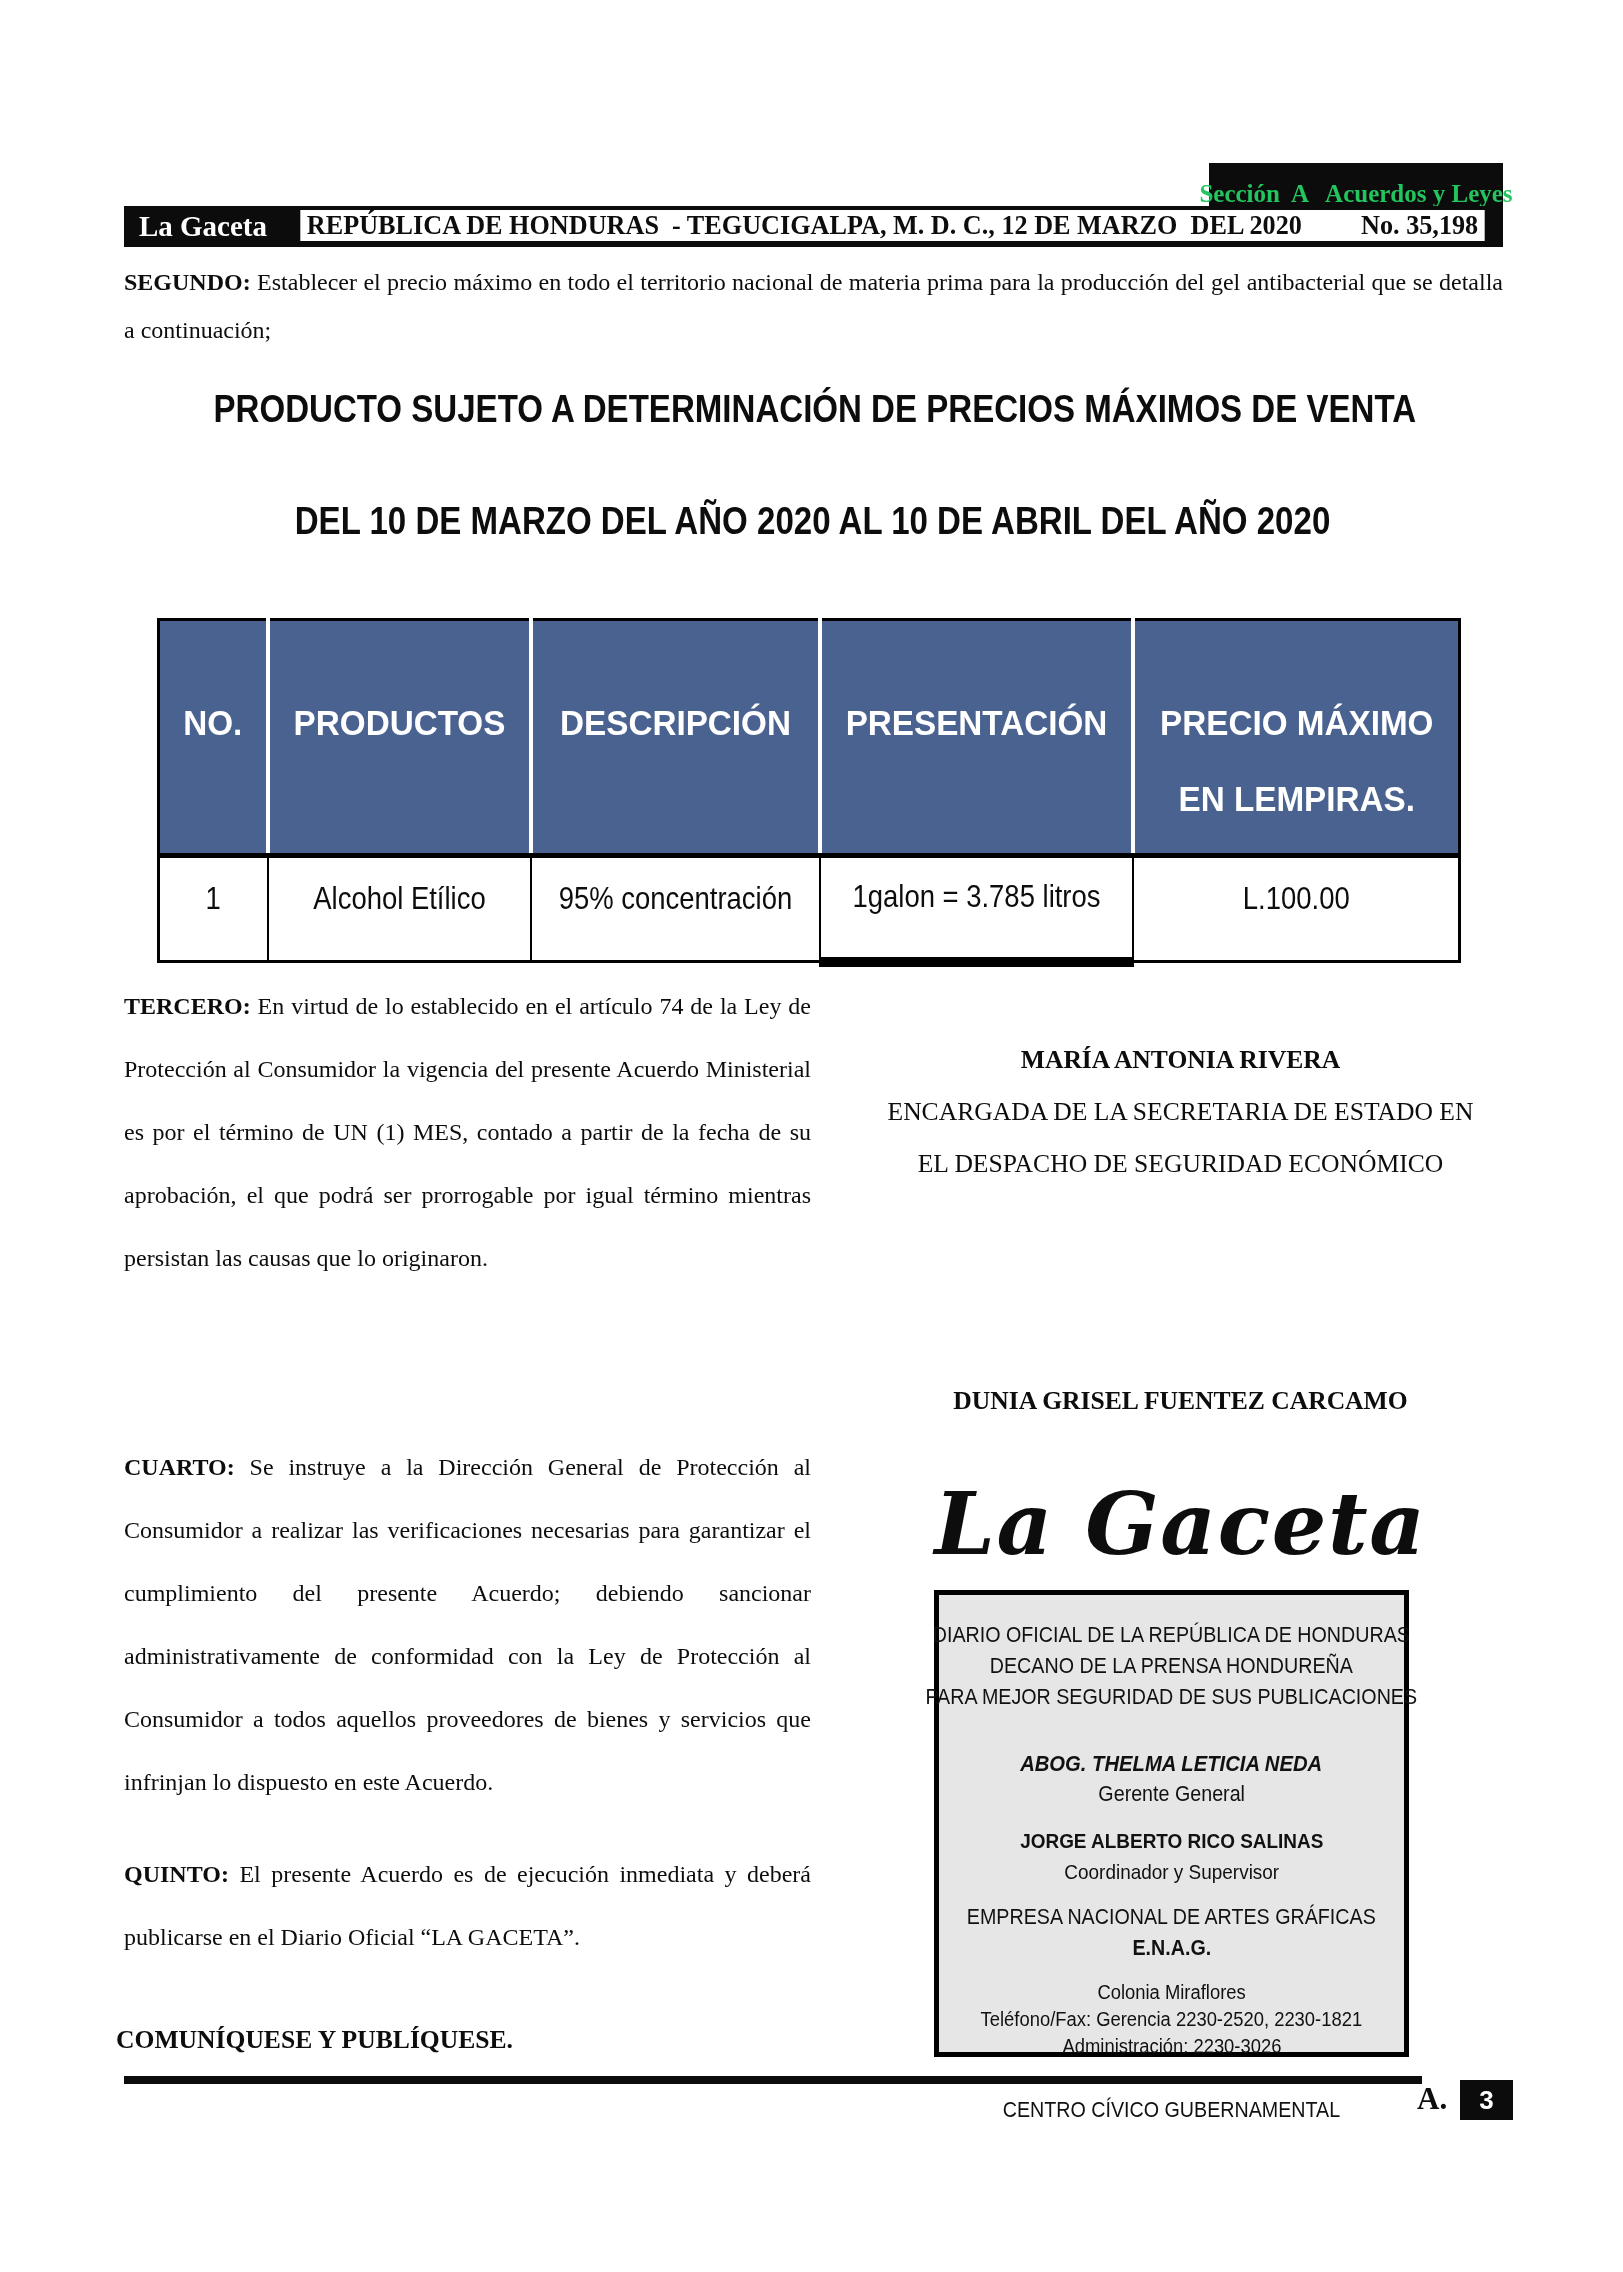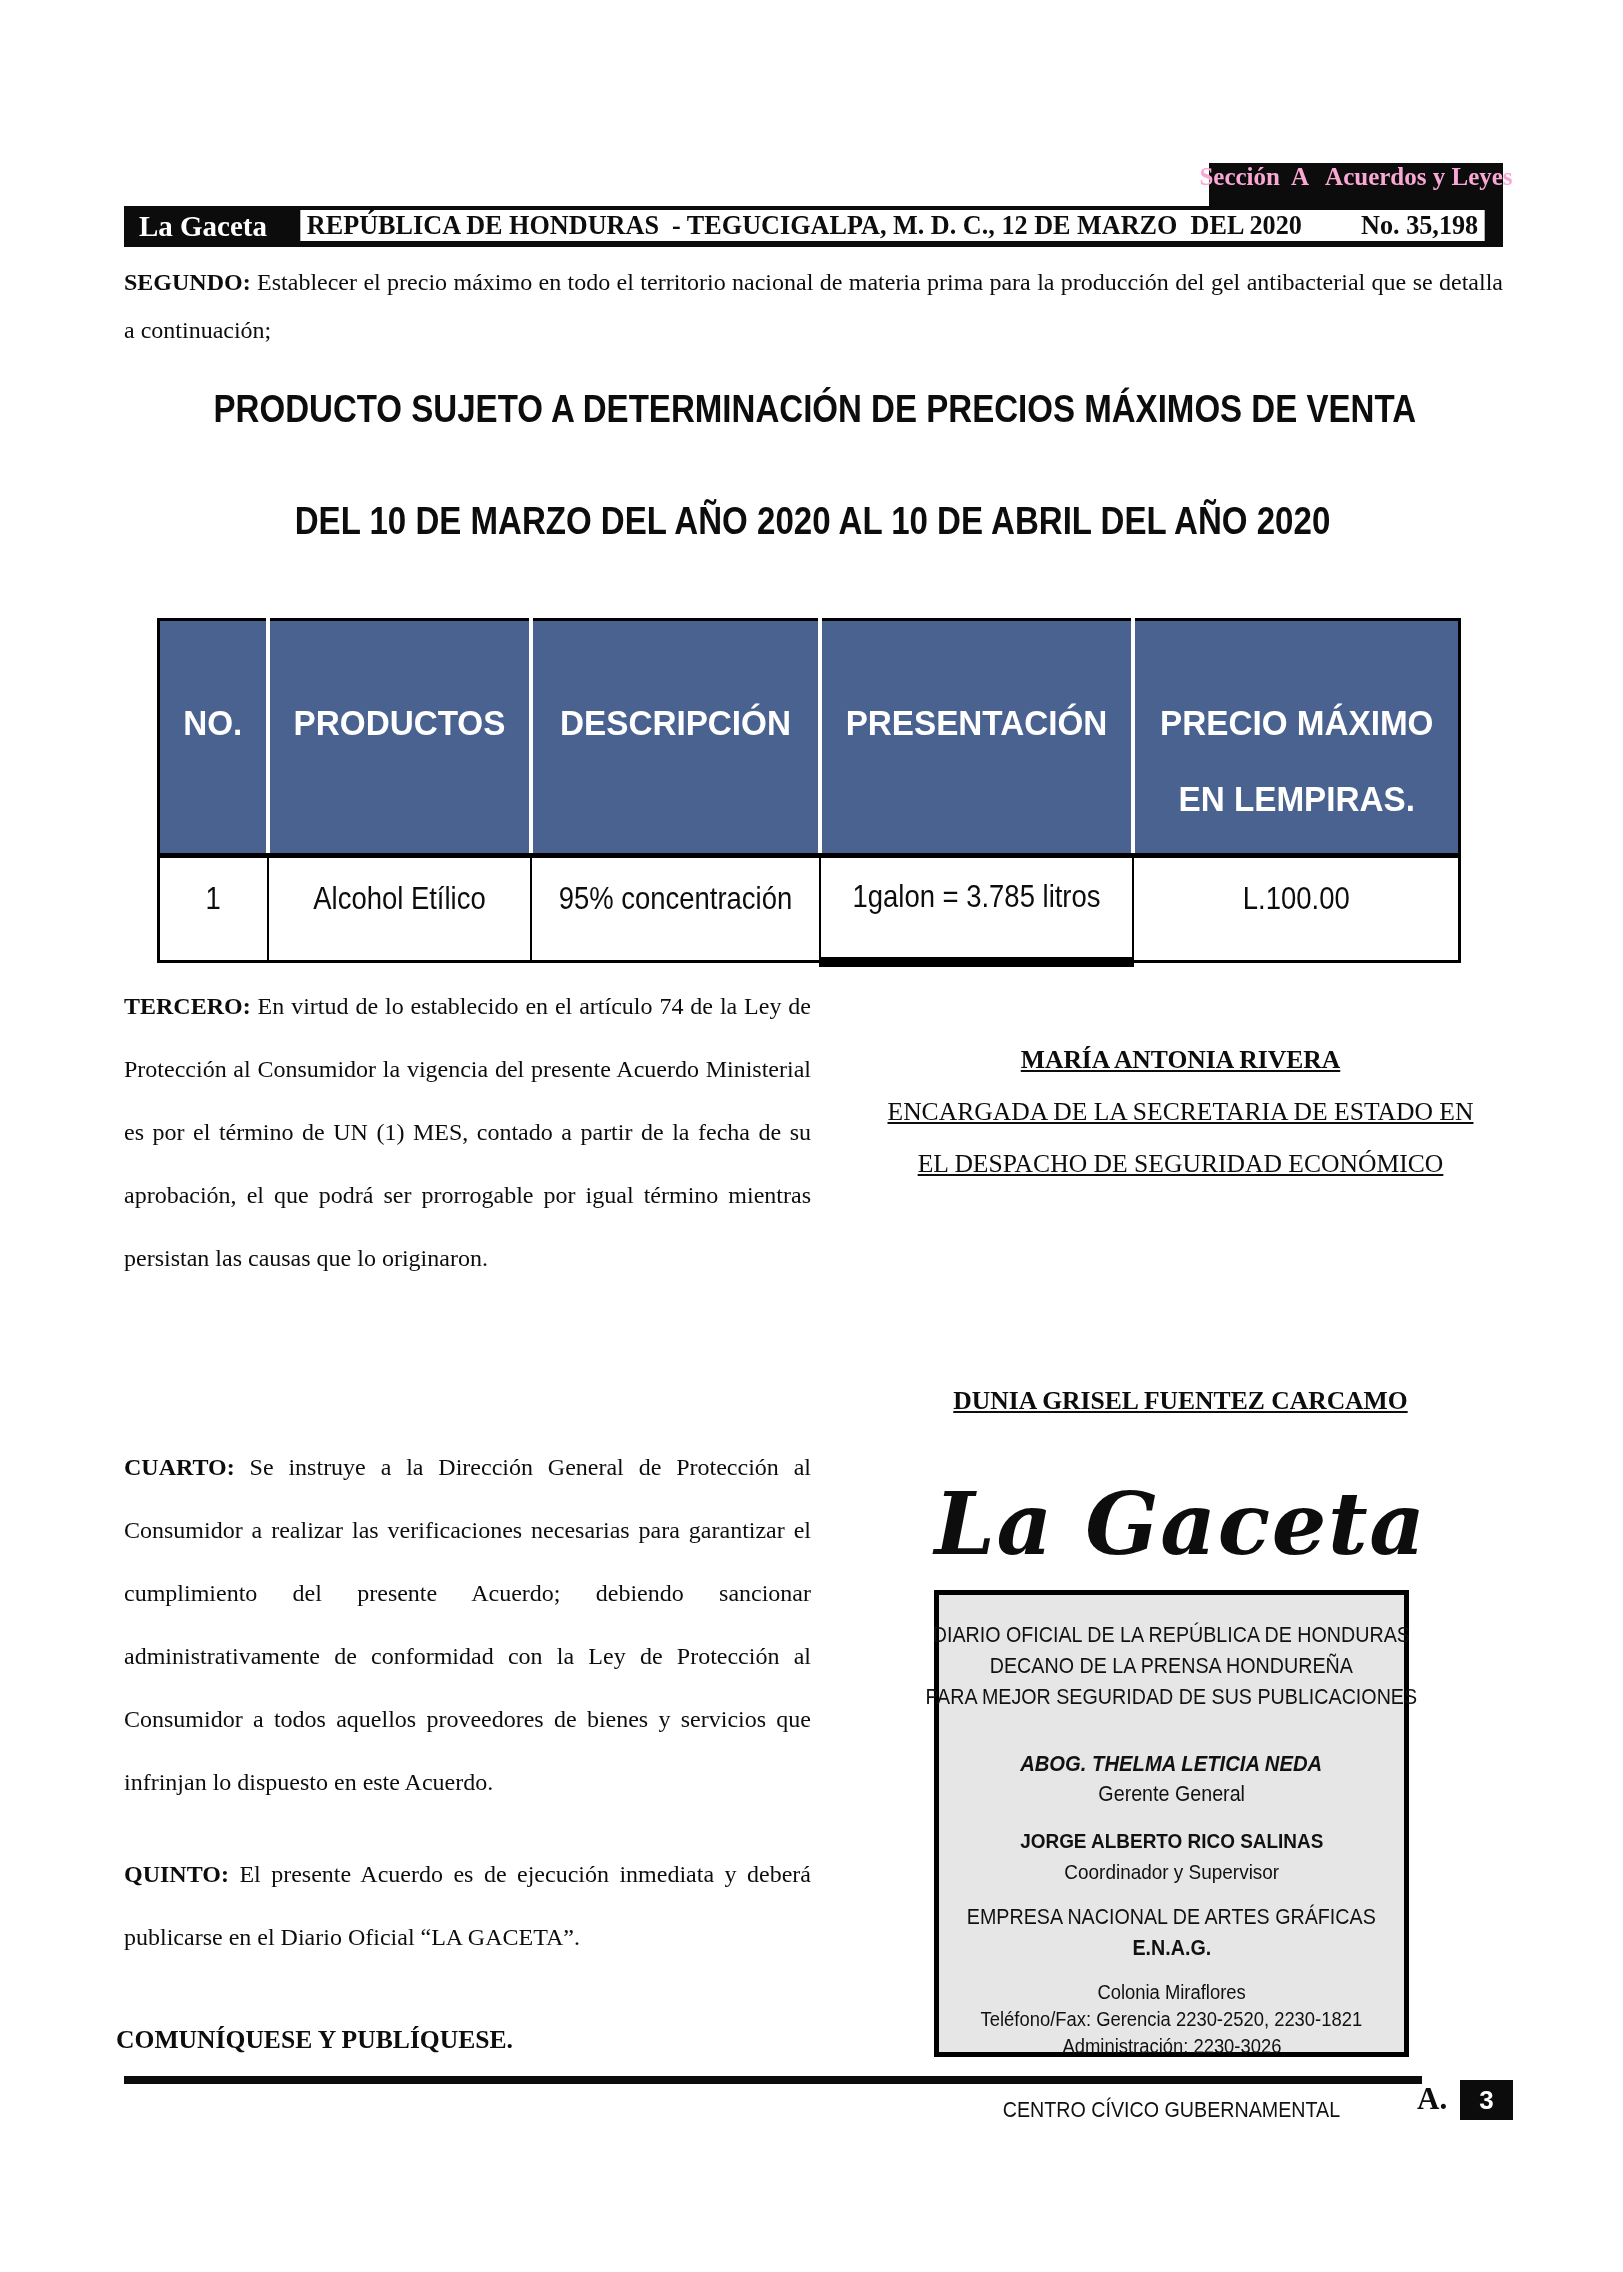--- a/index.html
+++ b/index.html
@@ -14,22 +14,22 @@
     width:1624px;
     height:2273px;
     background:#ffffff;
     font-family:"Liberation Serif", serif;
     color:var(--ink);
     overflow:hidden;
   }
   
   .seccion-box{
     position:absolute;left:1209px;top:163px;width:294px;height:45px;
-    background:#0c0c0c;color:#f9a8d4;
-    display:flex;align-items:flex-start;justify-content:center;
+    background:#0c0c0c;color:#22c55e;
+    display:flex;align-items:flex-end;justify-content:center;
     font-weight:bold;font-size:25px;white-space:pre;
   }
   .header-bar{
     position:absolute;left:124px;top:206px;width:1379px;height:41px;
     background:#0c0c0c;display:flex;align-items:stretch;
   }
   .masthead-cell{
     width:158px;display:flex;align-items:center;justify-content:center;
     color:#ffffff;font-weight:bold;font-size:29px;
   }
@@ -84,21 +84,21 @@
     padding-bottom:21.4px;
   }
   .price-table td:last-child{border-right:none;}
   .price-table td .cellv{
     display:block;width:100%;white-space:nowrap;
     transform:scaleX(0.9);transform-origin:center;
   }
   td.thick-bottom{border-bottom:10.7px solid #000;}
   
   .sig-block{
-    position:absolute;left:858px;width:645px;text-align:center;text-decoration:underline;
+    position:absolute;left:858px;width:645px;text-align:center;
   }
   .sig-name{font-weight:bold;font-size:25.6px;line-height:52px;}
   .sig-line{font-size:25.6px;line-height:52px;}
   .gaceta-logo{
     position:absolute;left:858px;top:1466px;width:645px;
     text-align:center;
     font-family:"DejaVu Serif", serif;font-style:italic;font-weight:bold;
     font-size:86px;line-height:115px;letter-spacing:1.6px;white-space:nowrap;
   }
   .info-box{

